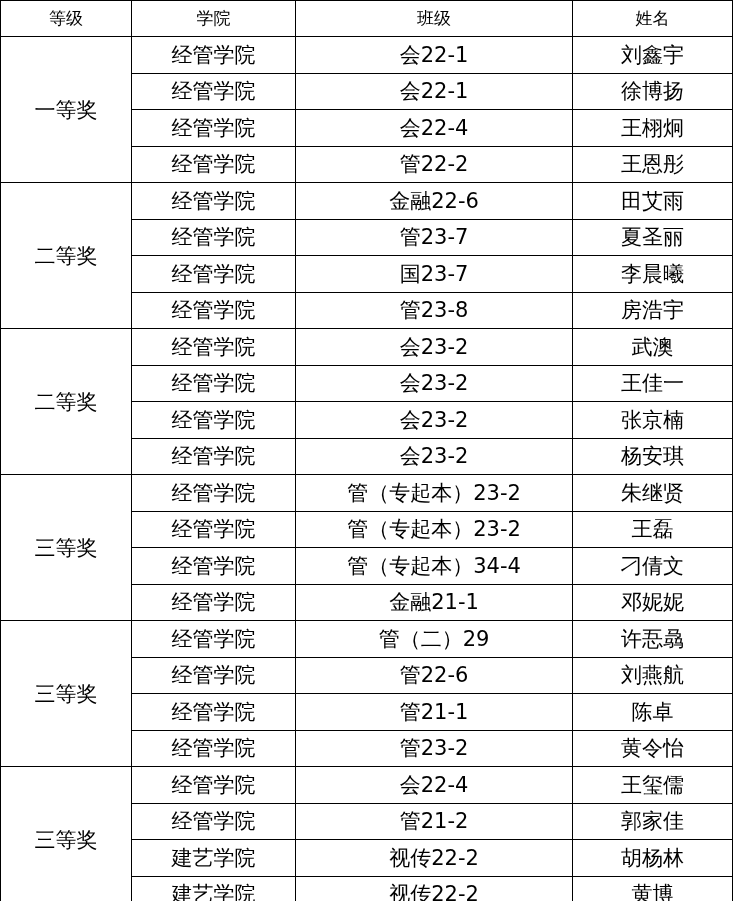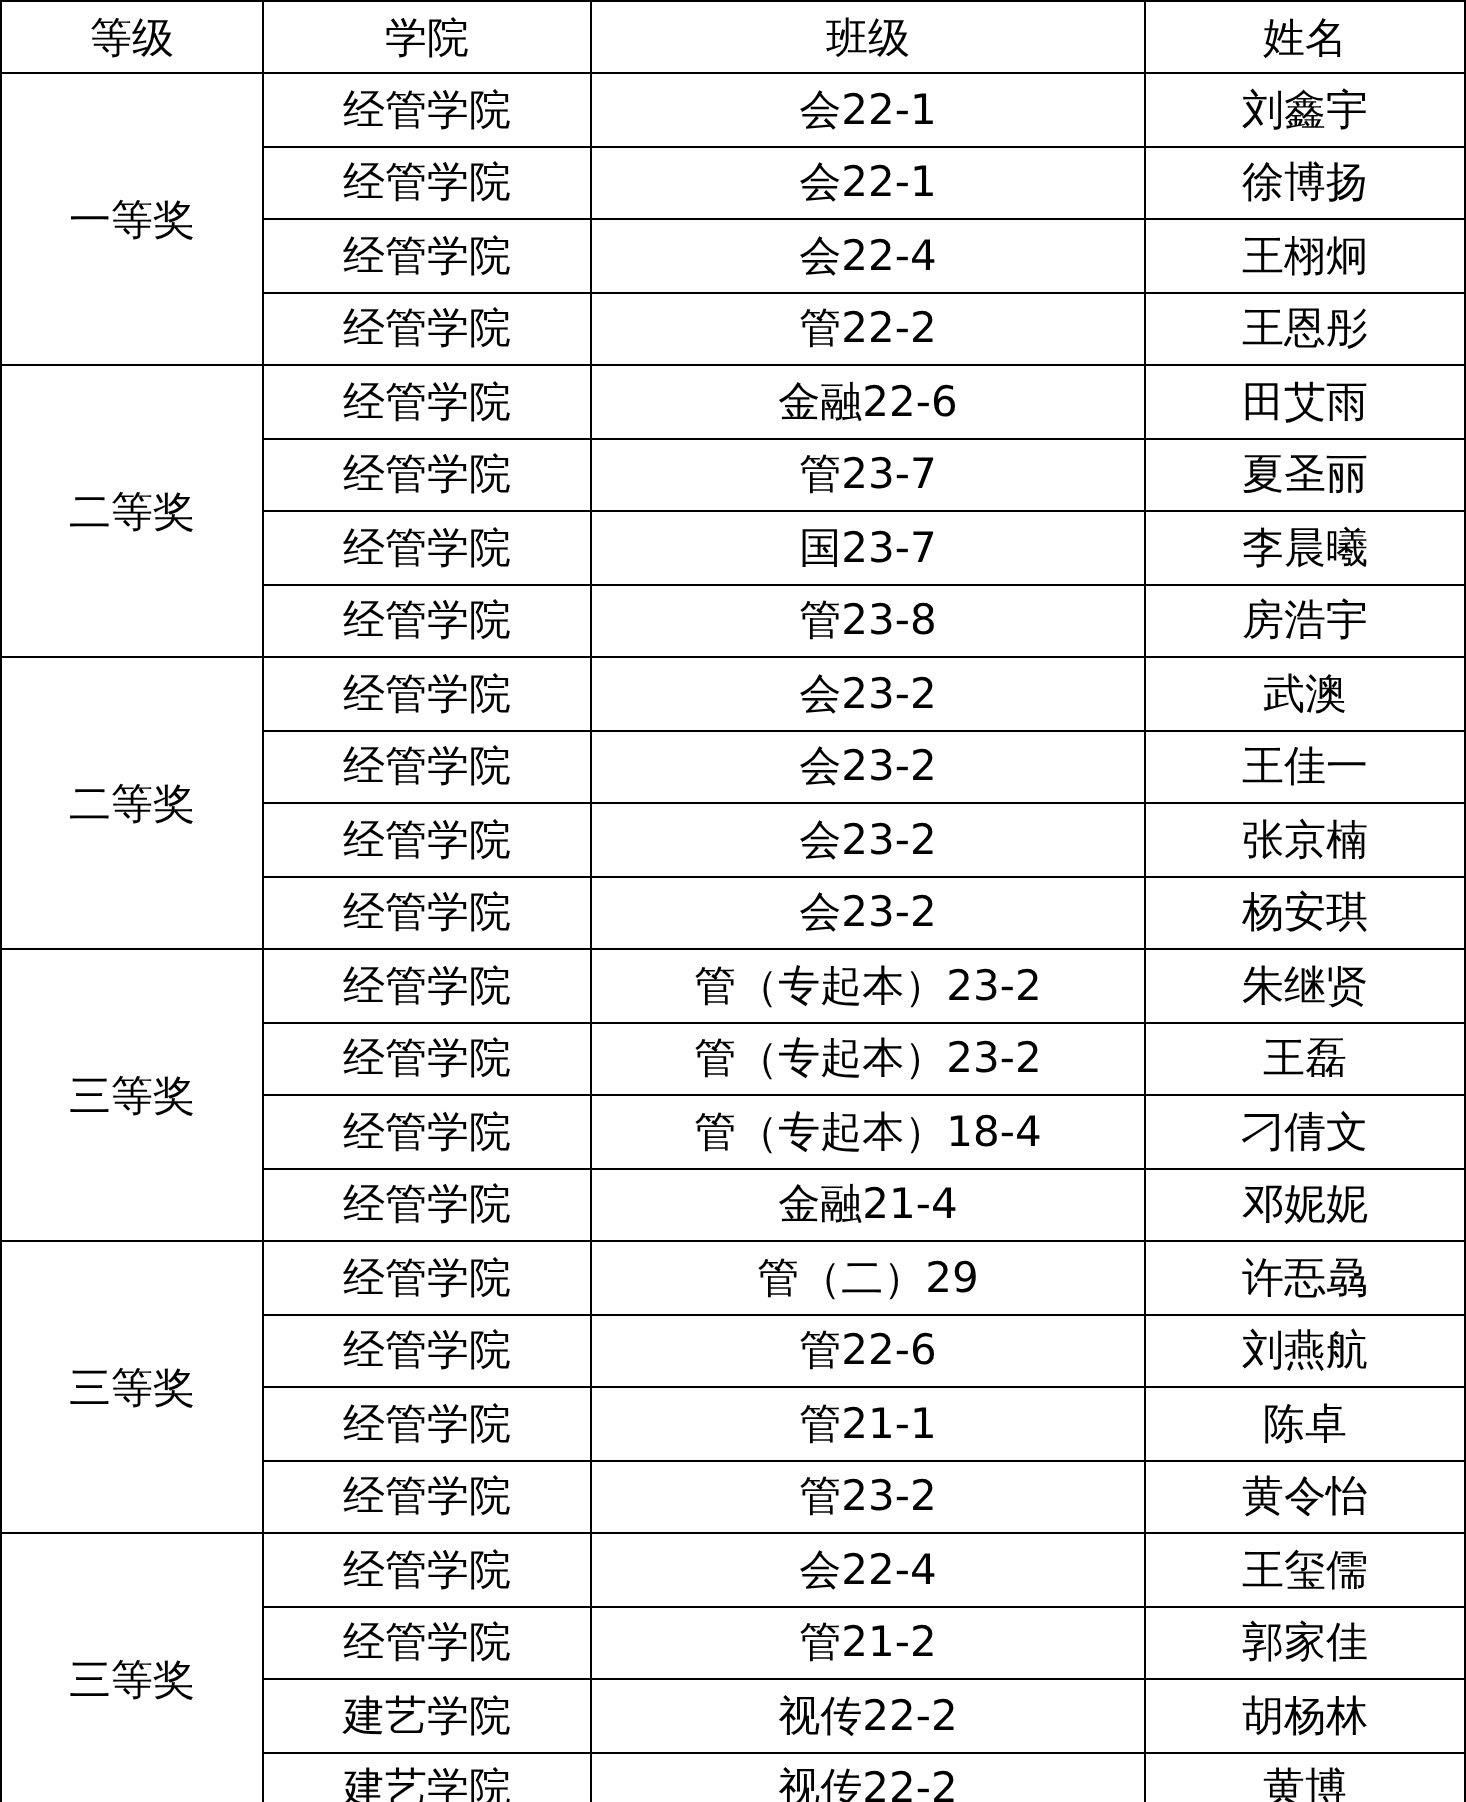--- a/index.html
+++ b/index.html
@@ -22,21 +22,21 @@
   table.award-table th {
     border: 1px solid #000000;
     text-align: center;
     vertical-align: middle;
     font-weight: normal;
     color: #000000;
     padding: 0;
   }
   table.award-table th {
     height: 35px;
-    font-size: 21px;
+    font-size: 17px;
   }
   table.award-table td {
     height: 35.5px;
     font-size: 21px;
   }
   col.c-level  { width: 131px; }
   col.c-college{ width: 164px; }
   col.c-class  { width: 277px; }
   col.c-name   { width: 160px; }
   td.level-cell {
@@ -135,26 +135,26 @@
       <td>管（专起本）23-2</td>
       <td>朱继贤</td>
     </tr>
     <tr>
       <td>经管学院</td>
       <td>管（专起本）23-2</td>
       <td>王磊</td>
     </tr>
     <tr>
       <td>经管学院</td>
-      <td>管（专起本）18-4</td>
+      <td>管（专起本）34-4</td>
       <td>刁倩文</td>
     </tr>
     <tr>
       <td>经管学院</td>
-      <td>金融21-4</td>
+      <td>金融21-1</td>
       <td>邓妮妮</td>
     </tr>
 
     <tr>
       <td class="level-cell" rowspan="4">三等奖</td>
       <td>经管学院</td>
       <td>管（二）29</td>
       <td>许忢骉</td>
     </tr>
     <tr>

